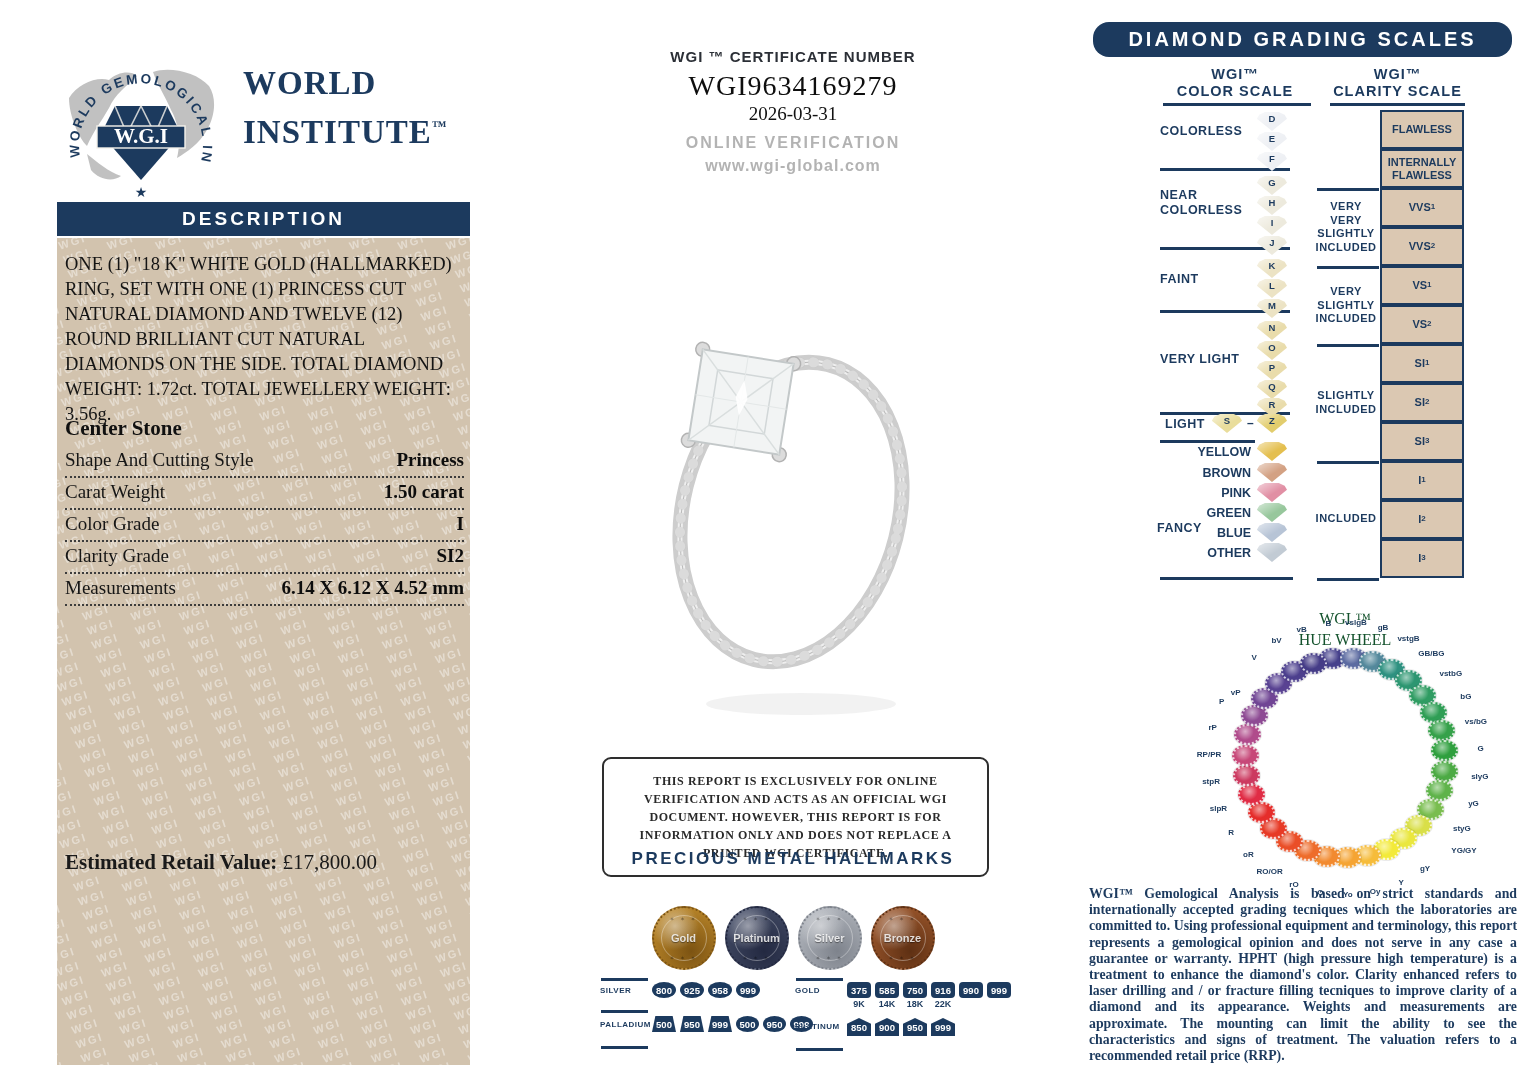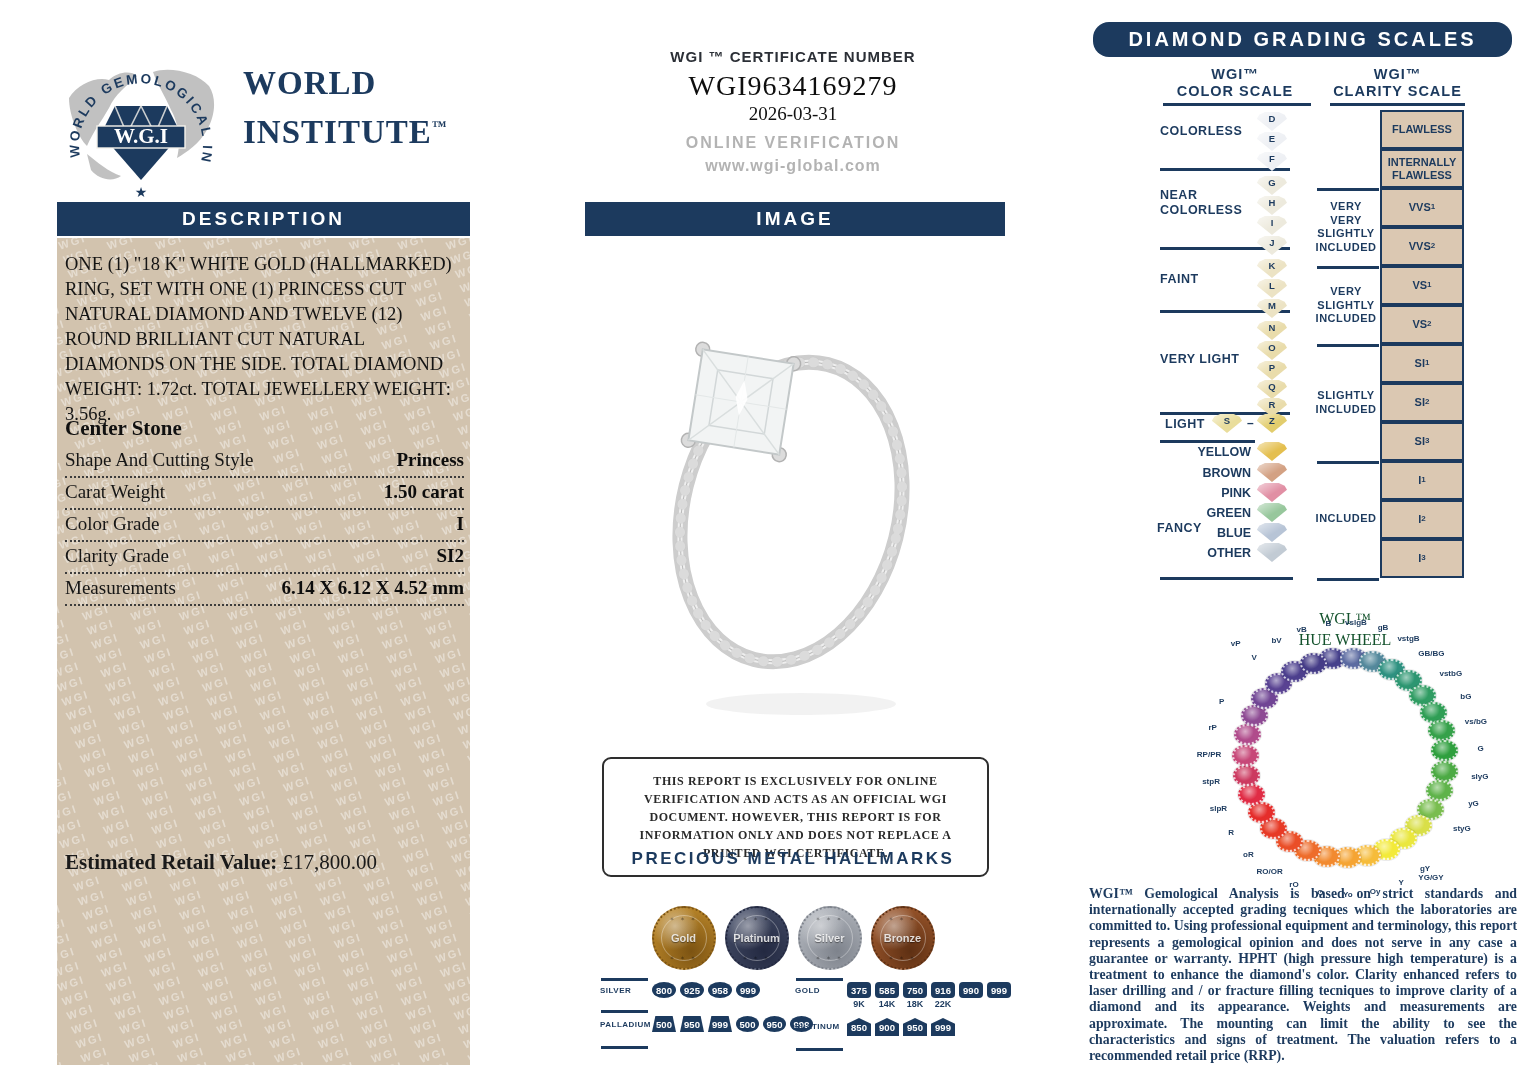--- a/index.html
+++ b/index.html
@@ -171,21 +171,20 @@
     </div>
   </div>
 
   <div class="mid-col">
     <div class="cert-head">WGI ™ CERTIFICATE NUMBER</div>
     <div class="cert-num">WGI9634169279</div>
     <div class="cert-date">2026-03-31</div>
     <div class="verify1">ONLINE VERIFICATION</div>
     <div class="verify2">www.wgi-global.com</div>
 
-    <div class="navy-bar image-bar">IMAGE</div>
 
     <div class="ring-area">
       <svg width="404" height="500" viewBox="0 0 404 500">
         <ellipse cx="210" cy="462" rx="95" ry="11" fill="rgba(0,0,0,0.05)"></ellipse>
         <g transform="rotate(14 200 270)">
           <ellipse cx="200" cy="270" rx="108" ry="152" fill="none" stroke="#cdcdcd" stroke-width="15"></ellipse>
           <ellipse cx="200" cy="270" rx="108" ry="152" fill="none" stroke="#efefef" stroke-width="5"></ellipse>
           <ellipse cx="200" cy="270" rx="108" ry="152" fill="none" stroke="#b9b9b9" stroke-width="1"></ellipse>
           <ellipse cx="200" cy="270" rx="108" ry="152" fill="none" stroke="#e9e9e9" stroke-width="10" stroke-linecap="round" stroke-dasharray="0.5 13.5"></ellipse>
           <ellipse cx="200" cy="270" rx="108" ry="152" fill="none" stroke="#c4c4c4" stroke-width="11" stroke-linecap="round" stroke-dasharray="0.5 13.5" opacity="0.35"></ellipse>
@@ -472,21 +471,21 @@
         <div class="wheel-label" style="left: 388.92px; top: 717.176px;">vs/bG</div>
         <div class="wheel-gem" style="left: 344.244px; top: 740.356px; background: radial-gradient(circle at 40% 32%, rgba(255, 255, 255, 0.55), rgba(255, 255, 255, 0) 48%), rgb(47, 159, 62);"></div>
         <div class="wheel-label" style="left: 393.652px; top: 744.284px;">G</div>
         <div class="wheel-gem" style="left: 343.641px; top: 760.581px; background: radial-gradient(circle at 40% 32%, rgba(255, 255, 255, 0.55), rgba(255, 255, 255, 0) 48%), rgb(76, 170, 68);"></div>
         <div class="wheel-label" style="left: 392.831px; top: 771.79px;">slyG</div>
         <div class="wheel-gem" style="left: 338.978px; top: 780.27px; background: radial-gradient(circle at 40% 32%, rgba(255, 255, 255, 0.55), rgba(255, 255, 255, 0) 48%), rgb(95, 179, 74);"></div>
         <div class="wheel-label" style="left: 386.49px; top: 798.567px;">yG</div>
         <div class="wheel-gem" style="left: 330.448px; top: 798.617px; background: radial-gradient(circle at 40% 32%, rgba(255, 255, 255, 0.55), rgba(255, 255, 255, 0) 48%), rgb(121, 189, 78);"></div>
         <div class="wheel-label" style="left: 374.889px; top: 823.519px;">styG</div>
         <div class="wheel-gem" style="left: 318.399px; top: 814.872px; background: radial-gradient(circle at 40% 32%, rgba(255, 255, 255, 0.55), rgba(255, 255, 255, 0) 48%), rgb(217, 223, 72);"></div>
-        <div class="wheel-label" style="left: 344px; top: 845.626px; margin-top: 27px;">YG/GY</div>
+        <div class="wheel-label" style="left: 377px; top: 845.626px;">YG/GY</div>
         <div class="wheel-gem" style="left: 303.324px; top: 828.369px; background: radial-gradient(circle at 40% 32%, rgba(255, 255, 255, 0.55), rgba(255, 255, 255, 0) 48%), rgb(234, 231, 63);"></div>
         <div class="wheel-label" style="left: 338.001px; top: 863.981px;">gY</div>
         <div class="wheel-gem" style="left: 285.841px; top: 838.554px; background: radial-gradient(circle at 40% 32%, rgba(255, 255, 255, 0.55), rgba(255, 255, 255, 0) 48%), rgb(243, 234, 57);"></div>
         <div class="wheel-label" style="left: 314.224px; top: 877.834px;">Y</div>
         <div class="wheel-gem" style="left: 266.666px; top: 845.012px; background: radial-gradient(circle at 40% 32%, rgba(255, 255, 255, 0.55), rgba(255, 255, 255, 0) 48%), rgb(246, 188, 58);"></div>
         <div class="wheel-label" style="left: 288.146px; top: 886.617px;">Oy</div>
         <div class="wheel-gem" style="left: 246.583px; top: 847.478px; background: radial-gradient(circle at 40% 32%, rgba(255, 255, 255, 0.55), rgba(255, 255, 255, 0) 48%), rgb(245, 164, 51);"></div>
         <div class="wheel-label" style="left: 260.833px; top: 889.97px;">Yo</div>
         <div class="wheel-gem" style="left: 226.415px; top: 845.851px; background: radial-gradient(circle at 40% 32%, rgba(255, 255, 255, 0.55), rgba(255, 255, 255, 0) 48%), rgb(242, 138, 47);"></div>
         <div class="wheel-label" style="left: 233.404px; top: 887.757px;">O</div>
@@ -502,21 +501,21 @@
         <div class="wheel-label" style="left: 131.477px; top: 803.88px;">slpR</div>
         <div class="wheel-gem" style="left: 145.99px; top: 764.698px; background: radial-gradient(circle at 40% 32%, rgba(255, 255, 255, 0.55), rgba(255, 255, 255, 0) 48%), rgb(204, 58, 96);"></div>
         <div class="wheel-label" style="left: 124.026px; top: 777.39px;">stpR</div>
         <div class="wheel-gem" style="left: 144.545px; top: 744.516px; background: radial-gradient(circle at 40% 32%, rgba(255, 255, 255, 0.55), rgba(255, 255, 255, 0) 48%), rgb(199, 72, 120);"></div>
         <div class="wheel-label" style="left: 122.061px; top: 749.942px;">RP/PR</div>
         <div class="wheel-gem" style="left: 147.191px; top: 724.457px; background: radial-gradient(circle at 40% 32%, rgba(255, 255, 255, 0.55), rgba(255, 255, 255, 0) 48%), rgb(176, 75, 139);"></div>
         <div class="wheel-label" style="left: 125.66px; top: 722.661px;">rP</div>
         <div class="wheel-gem" style="left: 153.822px; top: 705.34px; background: radial-gradient(circle at 40% 32%, rgba(255, 255, 255, 0.55), rgba(255, 255, 255, 0) 48%), rgb(141, 74, 147);"></div>
         <div class="wheel-label" style="left: 134.677px; top: 696.663px;">P</div>
         <div class="wheel-gem" style="left: 164.165px; top: 687.95px; background: radial-gradient(circle at 40% 32%, rgba(255, 255, 255, 0.55), rgba(255, 255, 255, 0) 48%), rgb(112, 69, 148);"></div>
-        <div class="wheel-label" style="left: 148.744px; top: 639px;">vP</div>
+        <div class="wheel-label" style="left: 148.744px; top: 688px;">vP</div>
         <div class="wheel-gem" style="left: 177.796px; top: 672.997px; background: radial-gradient(circle at 40% 32%, rgba(255, 255, 255, 0.55), rgba(255, 255, 255, 0) 48%), rgb(89, 66, 146);"></div>
         <div class="wheel-label" style="left: 167.283px; top: 652.677px;">V</div>
         <div class="wheel-gem" style="left: 194.159px; top: 661.095px; background: radial-gradient(circle at 40% 32%, rgba(255, 255, 255, 0.55), rgba(255, 255, 255, 0) 48%), rgb(76, 63, 141);"></div>
         <div class="wheel-label" style="left: 189.536px; top: 636.489px;">bV</div>
         <div class="wheel-gem" style="left: 212.583px; top: 652.73px; background: radial-gradient(circle at 40% 32%, rgba(255, 255, 255, 0.55), rgba(255, 255, 255, 0) 48%), rgb(69, 60, 135);"></div>
         <div class="wheel-label" style="left: 214.593px; top: 625.113px;">vB</div>
       </div>
 
     <div class="disclaimer">WGI™ Gemological Analysis is based on strict standards and internationally accepted grading tecniques which the laboratories are committed to. Using professional equipment and terminology, this report represents a gemological opinion and does not serve in any case a guarantee or warranty. HPHT (high pressure high temperature) is a treatment to enhance the diamond's color. Clarity enhanced refers to laser drilling and / or fracture filling tecniques to improve clarity of a diamond and its appearance. Weights and measurements are approximate. The mounting can limit the ability to see the characteristics and signs of treatment. The valuation refers to a recommended retail price (RRP).</div>
   </div>

